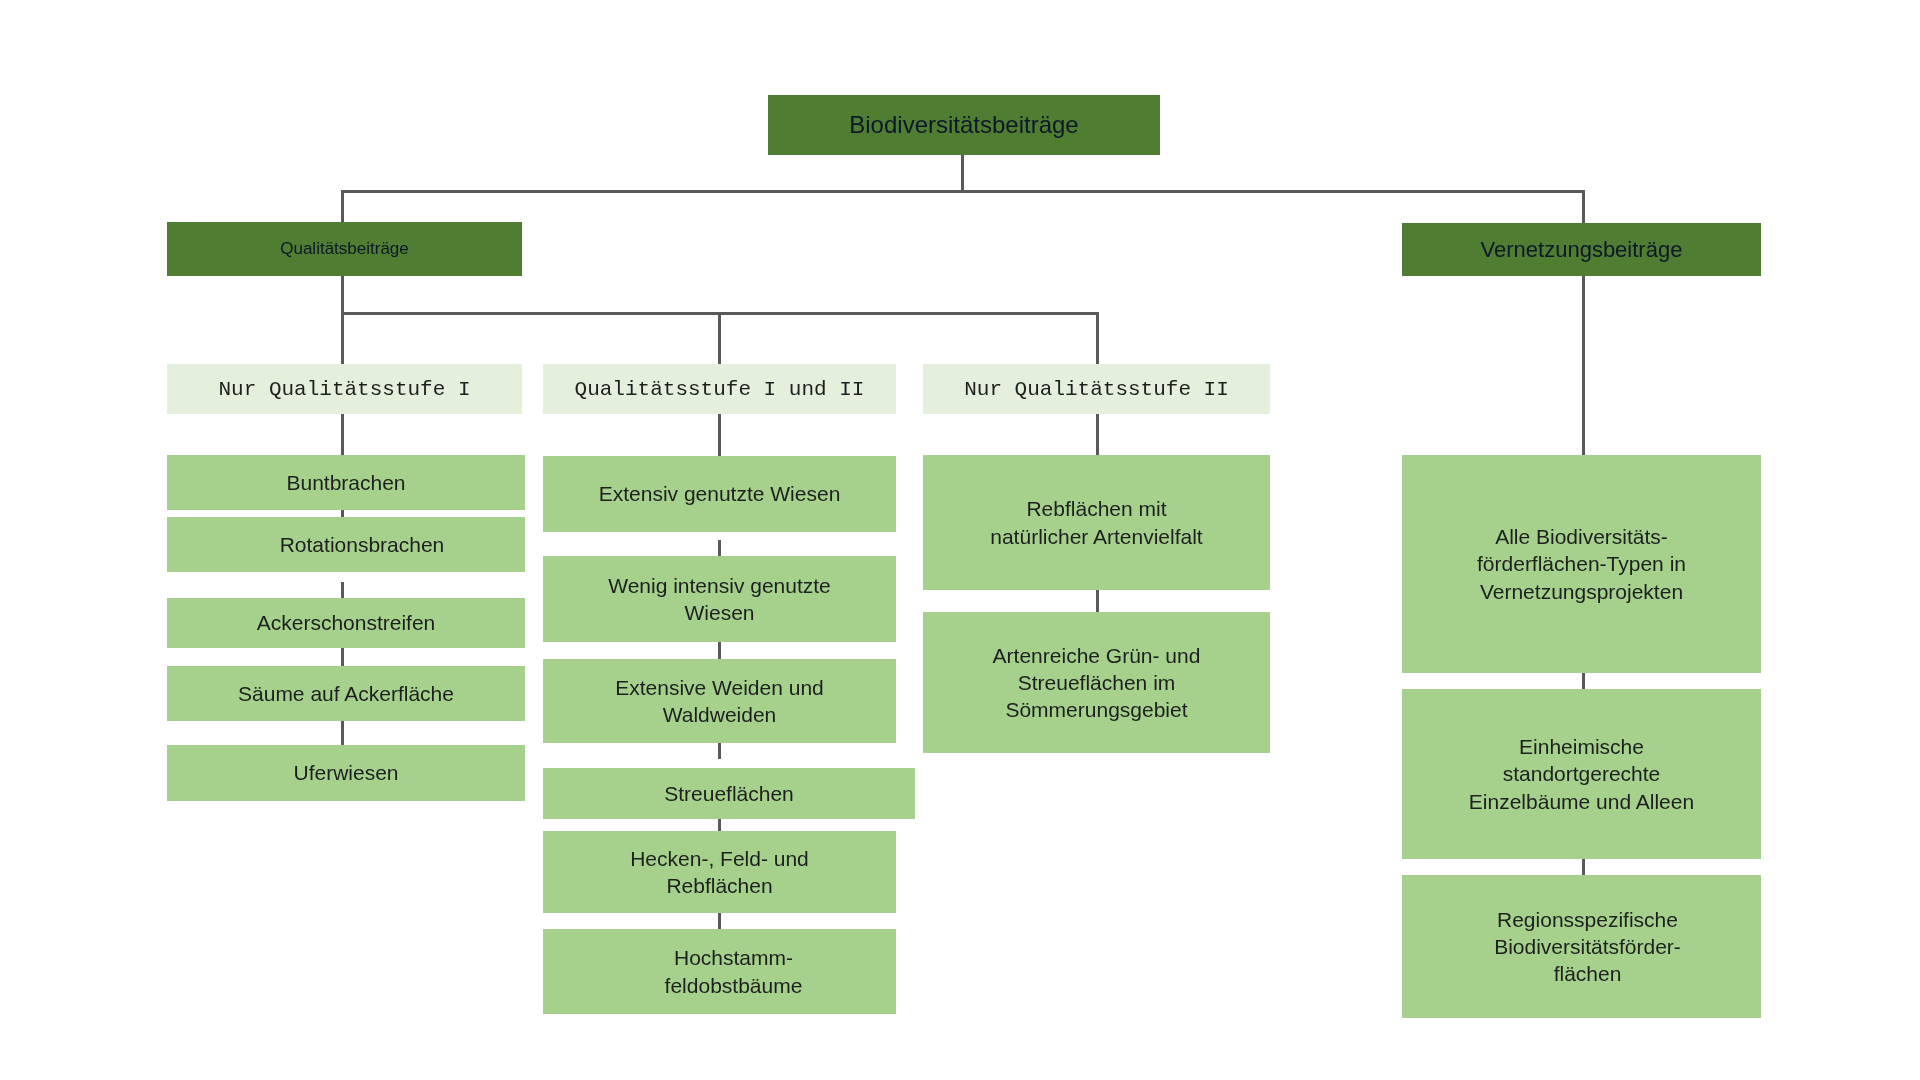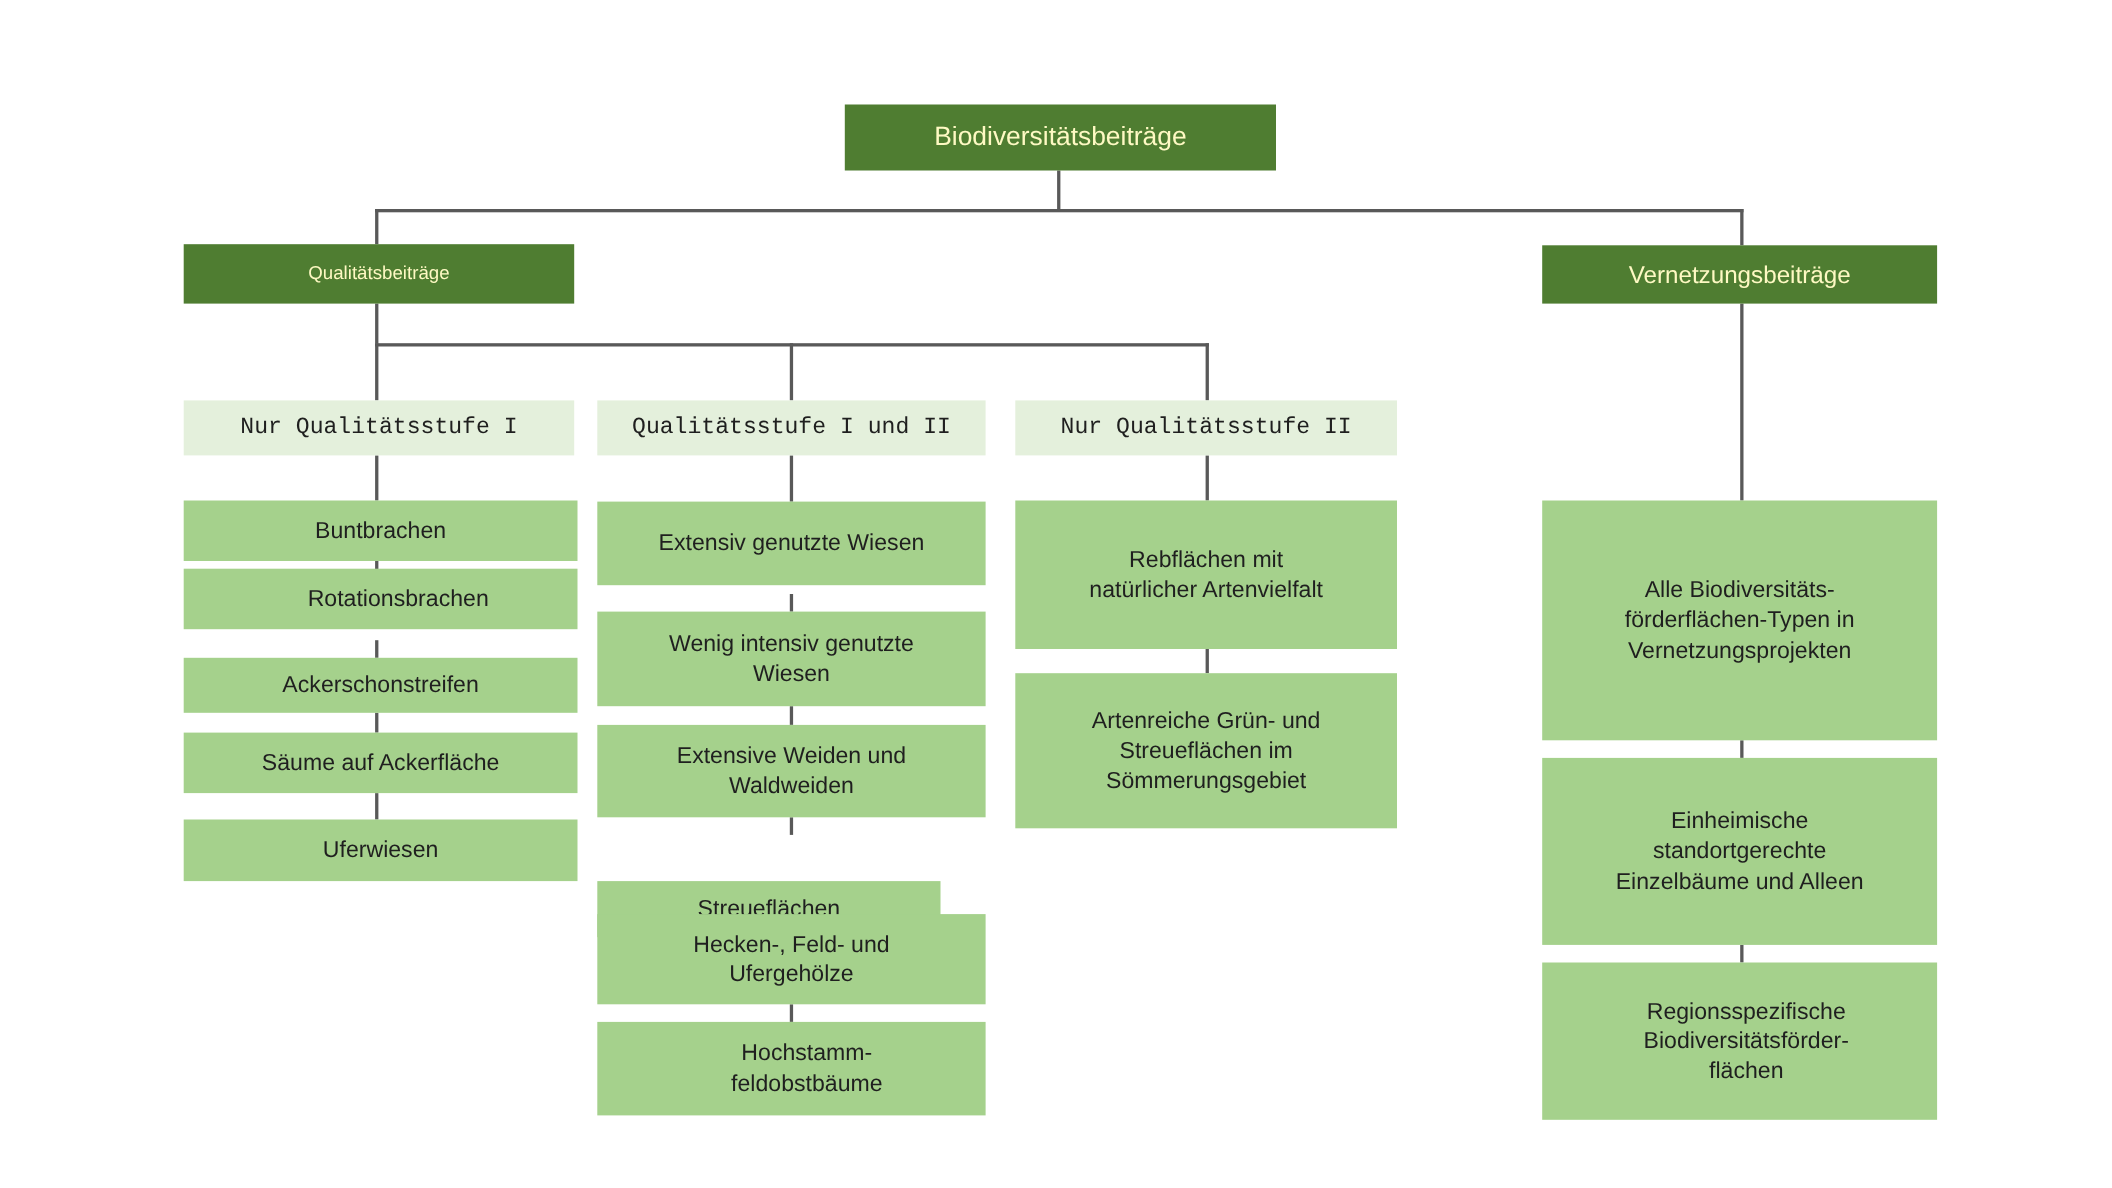--- a/index.html
+++ b/index.html
@@ -5,21 +5,21 @@
   html,body{margin:0;padding:0;background:#ffffff;}
   .stage{
     position:relative;width:1920px;height:1080px;background:#ffffff;overflow:hidden;
     font-family:"Liberation Sans", sans-serif;
   }
   .node{
     position:absolute;display:flex;align-items:center;justify-content:center;
     text-align:center;box-sizing:border-box;white-space:pre-line;
   }
   .node.dark{
-    background:#4f7d31;color:#fef9c3;font-size:24px;
+    background:#4f7d31;color:#0f172a;font-size:24px;
   }
   .node.light{
     background:#e4f0dc;color:#1f1f1f;font-size:21px;font-family:Liberation Mono, monospace;
   }
   .node.mid{
     background:#a5d18c;color:#1f1f1f;font-size:21px;line-height:1.3;
   }
   .conn{
     position:absolute;background:#595959;
   }
@@ -73,23 +73,23 @@
   <div class="node mid" style="left:167px;top:517px;width:358px;height:55px;padding-left:32px;">Rotationsbrachen</div>
   <div class="node mid" style="left:167px;top:598px;width:358px;height:50px;">Ackerschonstreifen</div>
   <div class="node mid" style="left:167px;top:666px;width:358px;height:55px;">Säume auf Ackerfläche</div>
   <div class="node mid" style="left:167px;top:745px;width:358px;height:56px;">Uferwiesen</div>
 
   <div class="node mid" style="left:543px;top:456px;width:353px;height:76px;">Extensiv genutzte Wiesen</div>
   <div class="node mid" style="left:543px;top:556px;width:353px;height:86px;">Wenig intensiv genutzte
 Wiesen</div>
   <div class="node mid" style="left:543px;top:659px;width:353px;height:84px;">Extensive Weiden und
 Waldweiden</div>
-  <div class="node mid" style="left:543px;top:801px;width:312px;height:51px;">Streueflächen</div>
+  <div class="node mid" style="left:543px;top:768px;width:372px;height:51px;">Streueflächen</div>
   <div class="node mid" style="left:543px;top:831px;width:353px;height:82px;">Hecken-, Feld- und
-Ufergehölze</div>
+Rebflächen</div>
   <div class="node mid" style="left:543px;top:929px;width:353px;height:85px;padding-left:28px;">Hochstamm-
 feldobstbäume</div>
 
   <div class="node mid" style="left:923px;top:455px;width:347px;height:135px;">Rebflächen mit
 natürlicher Artenvielfalt</div>
   <div class="node mid" style="left:923px;top:612px;width:347px;height:141px;">Artenreiche Grün- und
 Streueflächen im
 Sömmerungsgebiet</div>
 
   <div class="node mid" style="left:1402px;top:455px;width:359px;height:218px;">Alle Biodiversitäts-

